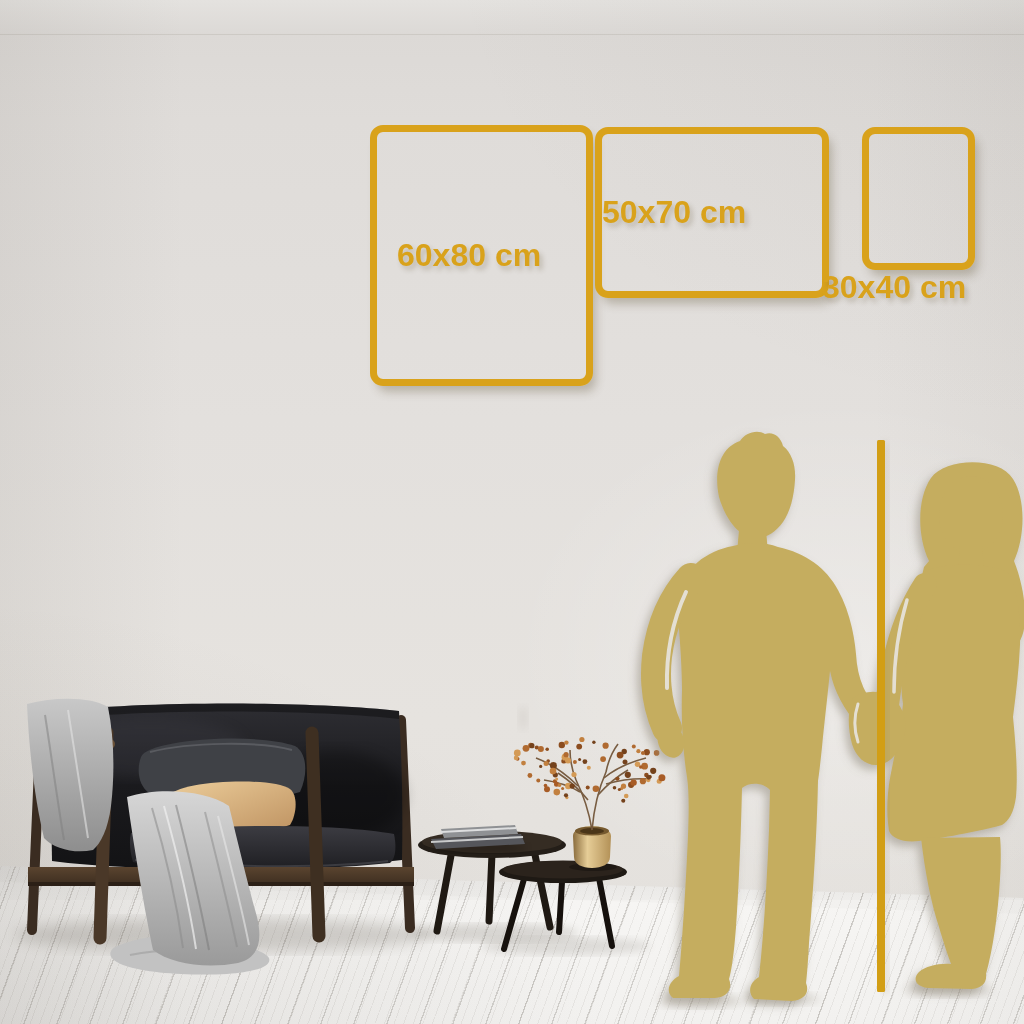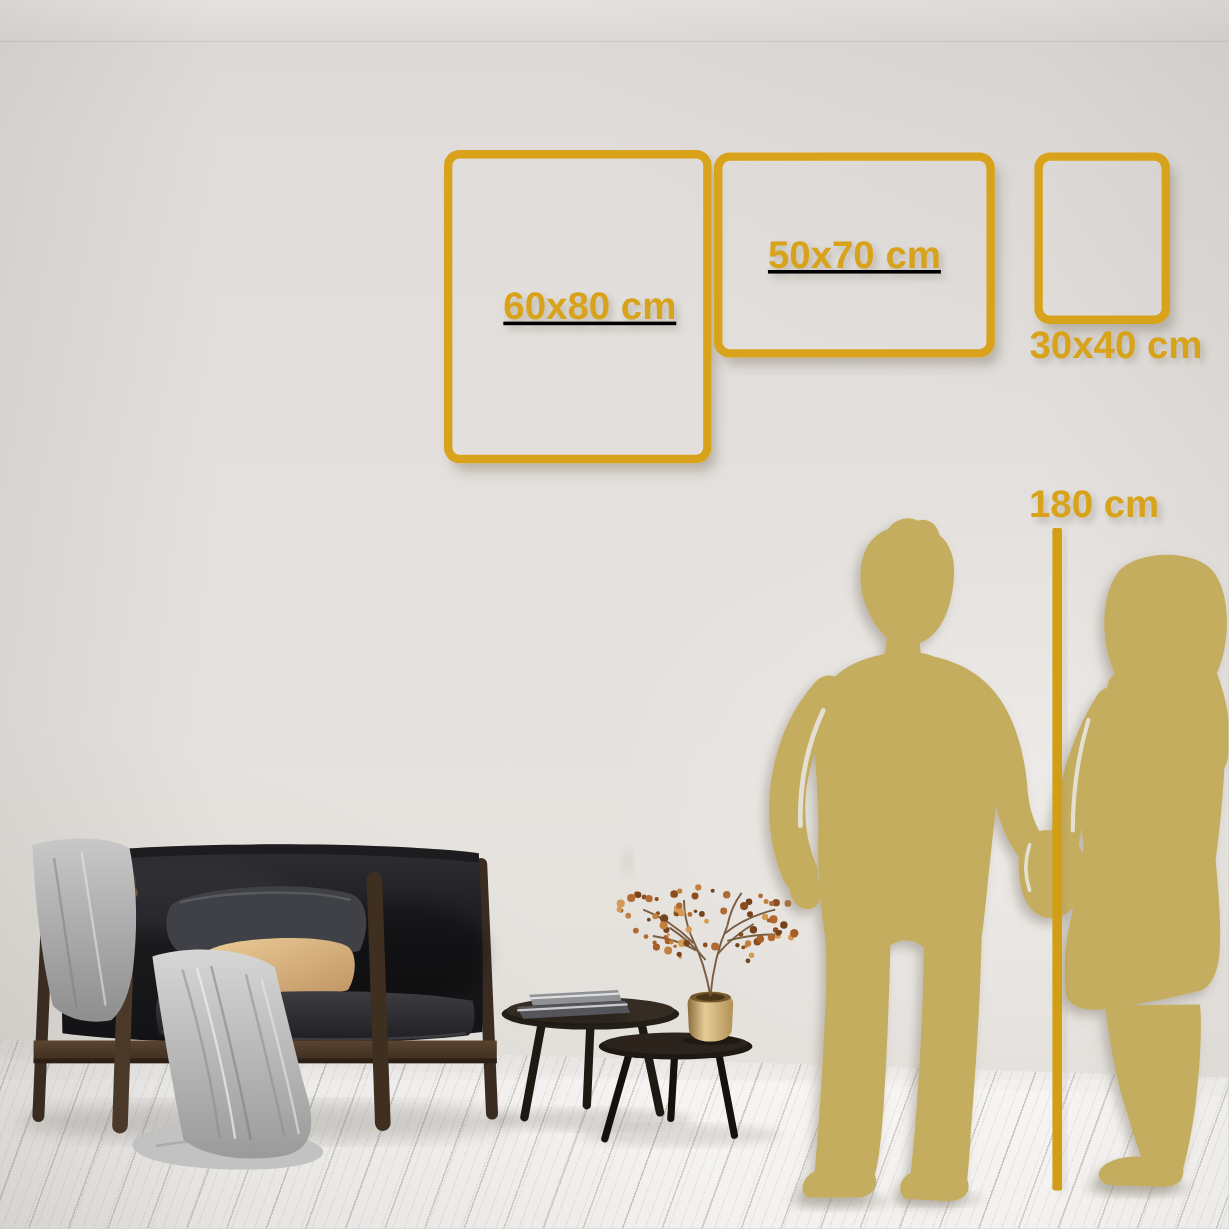--- a/index.html
+++ b/index.html
@@ -34,34 +34,33 @@
   }
   .vignette{
     position:absolute;inset:0;pointer-events:none;
     background:
       radial-gradient(46% 36% at 82% 64%, rgba(255,255,255,0.30), rgba(255,255,255,0) 70%),
       radial-gradient(120% 90% at -5% 108%, rgba(95,88,80,0.14), rgba(95,88,80,0) 55%),
       radial-gradient(130% 100% at 108% -8%, rgba(110,104,96,0.08), rgba(110,104,96,0) 50%),
       linear-gradient(90deg, rgba(120,114,106,0.10), rgba(120,114,106,0) 18%, rgba(120,114,106,0) 85%, rgba(120,114,106,0.05));
   }
   .size-frame{
-    position:absolute;display:flex;align-items:center;justify-content:center;
+    position:absolute;display:flex;align-items:center;
     border:7px solid var(--gold);border-radius:13px;
     box-shadow:5px 8px 10px -2px rgba(90,75,45,0.30);
-    text-decoration:underline;
   }
   .frame-1{left:58px;top:127px;width:287px;height:372px;}
   .frame-2{left:370px;top:125px;width:189px;height:247px;padding-left:20px;}
   .frame-3{left:595px;top:127px;width:220px;height:157px;}
   .frame-4{left:862px;top:127px;width:99px;height:129px;}
   .gold-label{
     color:var(--gold);font-weight:700;font-size:32px;letter-spacing:0;
     text-shadow:3px 4px 5px rgba(90,75,45,0.25);white-space:nowrap;
   }
-  .abs-label{position:absolute;text-align:right;}
+  .abs-label{position:absolute;text-align:left;}
   .label-30x40{left:822px;top:269px;width:180px;}
   .label-180{left:786px;top:402px;width:180px;}
   svg.scene{position:absolute;inset:0;pointer-events:none;}
   .sil{fill:var(--sil);}
   .sil-stroke{stroke:var(--sil);fill:none;stroke-linecap:round;}
   .wall-sliver{stroke:var(--wall-light);fill:none;stroke-linecap:round;opacity:0.9;}
   .gold-line-rect{fill:var(--gold-line);}
 </style>
 </head>
 <body>
@@ -75,21 +74,20 @@
 
   <div class="size-frame frame-2">
     <span class="gold-label">60x80 cm</span>
   </div>
   <div class="size-frame frame-3">
     <span class="gold-label">50x70 cm</span>
   </div>
   <div class="size-frame frame-4"></div>
   <div class="gold-label abs-label label-30x40">30x40 cm</div>
 
-  <div class="gold-label abs-label label-180">180 cm</div>
 
   <svg class="scene" width="1024" height="1024" viewBox="0 0 1024 1024">
     <defs>
       <linearGradient id="gSofa" x1="0" y1="0" x2="0" y2="1">
         <stop offset="0" stop-color="#2e2e33"></stop>
           <stop offset="0.5" stop-color="#1a1a1d"></stop>
           <stop offset="1" stop-color="#131315"></stop>
       </linearGradient>
       <linearGradient id="gSeat" x1="0" y1="0" x2="0" y2="1">
         <stop offset="0" stop-color="#3c3c42"></stop>

